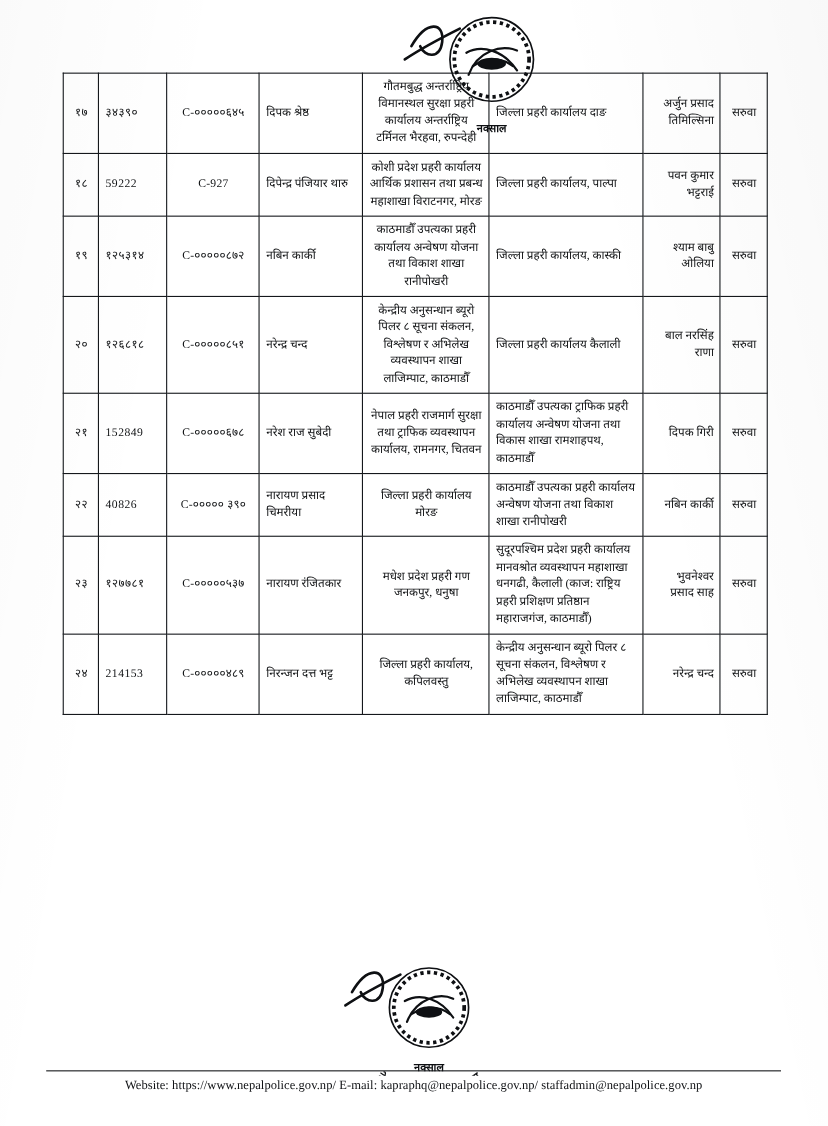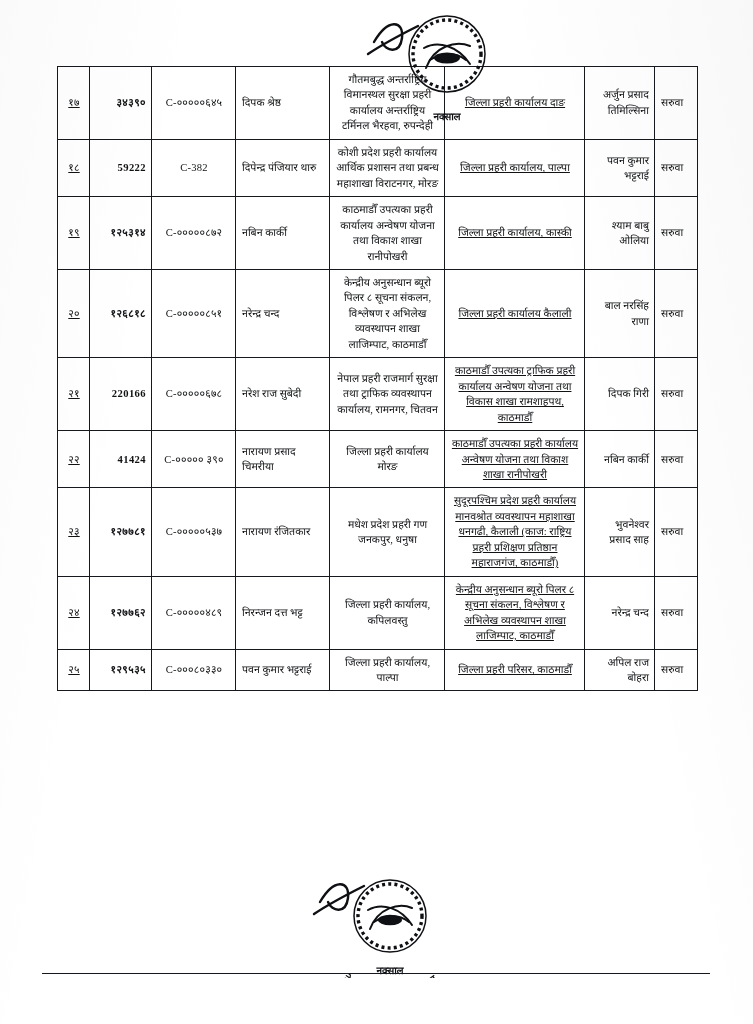--- a/index.html
+++ b/index.html
@@ -70,40 +70,39 @@
   col.c-name   { width: 94px; }
   col.c-from   { width: 115px; }
   col.c-to     { width: 140px; }
   col.c-repl   { width: 70px; }
   col.c-remark { width: 43px; }
 
   td.sn {
     text-align: center;
     font-size: 10.8px;
     letter-spacing: 0.2px;
-    text-decoration: underline;
   }
   td.pid {
-    text-align: right;
+    text-align: left;
     font-size: 10.8px;
     letter-spacing: 0.4px;
-    font-weight: bold;
   }
   td.code {
     text-align: center;
     font-size: 10.3px;
     letter-spacing: 0.2px;
     white-space: nowrap;
     margin-top: 20px;
   }
   td.name { text-align: left; }
   td.from { text-align: center; }
-  td.to   { text-align: center; text-decoration: underline; }
+  td.to   { text-align: left; }
   td.repl { text-align: right; }
   td.remark {
+    text-align: center;
     font-size: 10.5px;
   }
 
   
   .seal {
     position: absolute;
     pointer-events: none;
     user-select: none;
   }
   .seal-top {
@@ -176,21 +175,21 @@
           <td class="name">दिपक श्रेष्ठ</td>
           <td class="from">गौतमबुद्ध अन्तर्राष्ट्रिय विमानस्थल सुरक्षा प्रहरी कार्यालय अन्तर्राष्ट्रिय टर्मिनल भैरहवा, रुपन्देही</td>
           <td class="to">जिल्ला प्रहरी कार्यालय दाङ</td>
           <td class="repl">अर्जुन प्रसाद तिमिल्सिना</td>
           <td class="remark">सरुवा</td>
         </tr>
 
         <tr>
           <td class="sn">१८</td>
           <td class="pid">59222</td>
-          <td class="code">C-382</td>
+          <td class="code">C-927</td>
           <td class="name">दिपेन्द्र पंजियार थारु</td>
           <td class="from">कोशी प्रदेश प्रहरी कार्यालय आर्थिक प्रशासन तथा प्रबन्ध महाशाखा  विराटनगर, मोरङ</td>
           <td class="to">जिल्ला प्रहरी कार्यालय, पाल्पा</td>
           <td class="repl">पवन कुमार भट्टराई</td>
           <td class="remark">सरुवा</td>
         </tr>
 
         <tr>
           <td class="sn">१९</td>
           <td class="pid">१२५३१४</td>
@@ -208,32 +207,32 @@
           <td class="code">C-०००००८५१</td>
           <td class="name">नरेन्द्र चन्द</td>
           <td class="from">केन्द्रीय अनुसन्धान ब्यूरो पिलर ८ सूचना संकलन, विश्लेषण र अभिलेख व्यवस्थापन शाखा लाजिम्पाट, काठमाडौँ</td>
           <td class="to">जिल्ला प्रहरी कार्यालय कैलाली</td>
           <td class="repl">बाल नरसिंह राणा</td>
           <td class="remark">सरुवा</td>
         </tr>
 
         <tr>
           <td class="sn">२१</td>
-          <td class="pid">220166</td>
+          <td class="pid">152849</td>
           <td class="code">C-०००००६७८</td>
           <td class="name">नरेश राज सुबेदी</td>
           <td class="from">नेपाल प्रहरी राजमार्ग सुरक्षा तथा ट्राफिक व्यवस्थापन कार्यालय, रामनगर, चितवन</td>
           <td class="to">काठमाडौँ उपत्यका ट्राफिक प्रहरी कार्यालय अन्वेषण योजना तथा विकास शाखा रामशाहपथ, काठमाडौँ</td>
           <td class="repl">दिपक गिरी</td>
           <td class="remark">सरुवा</td>
         </tr>
 
         <tr>
           <td class="sn">२२</td>
-          <td class="pid">41424</td>
+          <td class="pid">40826</td>
           <td class="code">C-००००० ३९०</td>
           <td class="name">नारायण प्रसाद चिमरीया</td>
           <td class="from">जिल्ला प्रहरी कार्यालय मोरङ</td>
           <td class="to">काठमाडौँ उपत्यका प्रहरी कार्यालय अन्वेषण योजना तथा विकाश शाखा रानीपोखरी</td>
           <td class="repl">नबिन कार्की</td>
           <td class="remark">सरुवा</td>
         </tr>
 
         <tr>
           <td class="sn">२३</td>
@@ -241,39 +240,29 @@
           <td class="code">C-०००००५३७</td>
           <td class="name">नारायण रंजितकार</td>
           <td class="from">मधेश प्रदेश प्रहरी गण जनकपुर, धनुषा</td>
           <td class="to">सुदूरपश्चिम प्रदेश प्रहरी कार्यालय मानवश्रोत व्यवस्थापन महाशाखा धनगढी, कैलाली (काज:  राष्ट्रिय प्रहरी प्रशिक्षण प्रतिष्ठान महाराजगंज, काठमाडौँ)</td>
           <td class="repl">भुवनेश्वर प्रसाद साह</td>
           <td class="remark">सरुवा</td>
         </tr>
 
         <tr>
           <td class="sn">२४</td>
-          <td class="pid">१२७७६२</td>
+          <td class="pid">214153</td>
           <td class="code">C-०००००४८९</td>
           <td class="name">निरन्जन दत्त भट्ट</td>
           <td class="from">जिल्ला प्रहरी कार्यालय, कपिलवस्तु</td>
           <td class="to">केन्द्रीय अनुसन्धान ब्यूरो पिलर ८ सूचना संकलन, विश्लेषण र अभिलेख व्यवस्थापन शाखा लाजिम्पाट, काठमाडौँ</td>
           <td class="repl">नरेन्द्र चन्द</td>
           <td class="remark">सरुवा</td>
         </tr>
 
-        <tr>
-          <td class="sn">२५</td>
-          <td class="pid">१२९५३५</td>
-          <td class="code">C-०००८०३३०</td>
-          <td class="name">पवन कुमार भट्टराई</td>
-          <td class="from">जिल्ला प्रहरी कार्यालय, पाल्पा</td>
-          <td class="to">जिल्ला प्रहरी परिसर, काठमाडौँ</td>
-          <td class="repl">अपिल राज बोहरा</td>
-          <td class="remark">सरुवा</td>
-        </tr>
 
       </tbody>
     </table>
   </div>
 
   <div class="seal seal-top">
     <svg viewBox="0 0 190 120" xmlns="http://www.w3.org/2000/svg">
       <defs>
         <path id="arcTopA" d="M 30 70 A 62 62 0 0 0 160 70"></path>
         <path id="arcTopB" d="M 22 72 A 72 72 0 0 0 168 72"></path>
@@ -332,14 +321,15 @@
       </g>
       <g fill="none" stroke="#0e1013" stroke-width="2.4" stroke-linecap="round">
         <path d="M 20 36 C 34 12, 50 14, 48 32 C 46 48, 32 46, 28 36"></path>
         <path d="M 14 48 C 32 36, 52 26, 64 20"></path>
       </g>
       <text x="90" y="108" text-anchor="middle" class="seal-ring-text" style="font-size:10px;">नक्साल</text>
     </svg>
   </div>
 
   <div class="footer-rule"></div>
+  <div class="footer-text">Website: https://www.nepalpolice.gov.np/ E-mail: kapraphq@nepalpolice.gov.np/ staffadmin@nepalpolice.gov.np</div>
 
 </div>
 
 </body></html>

